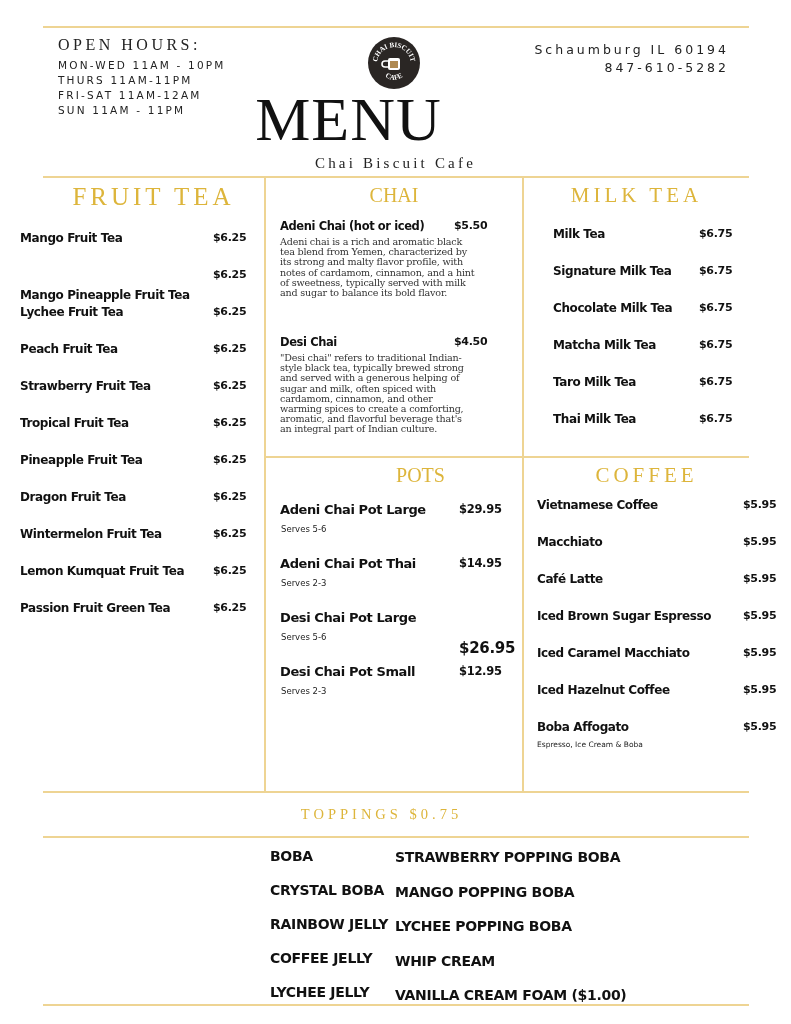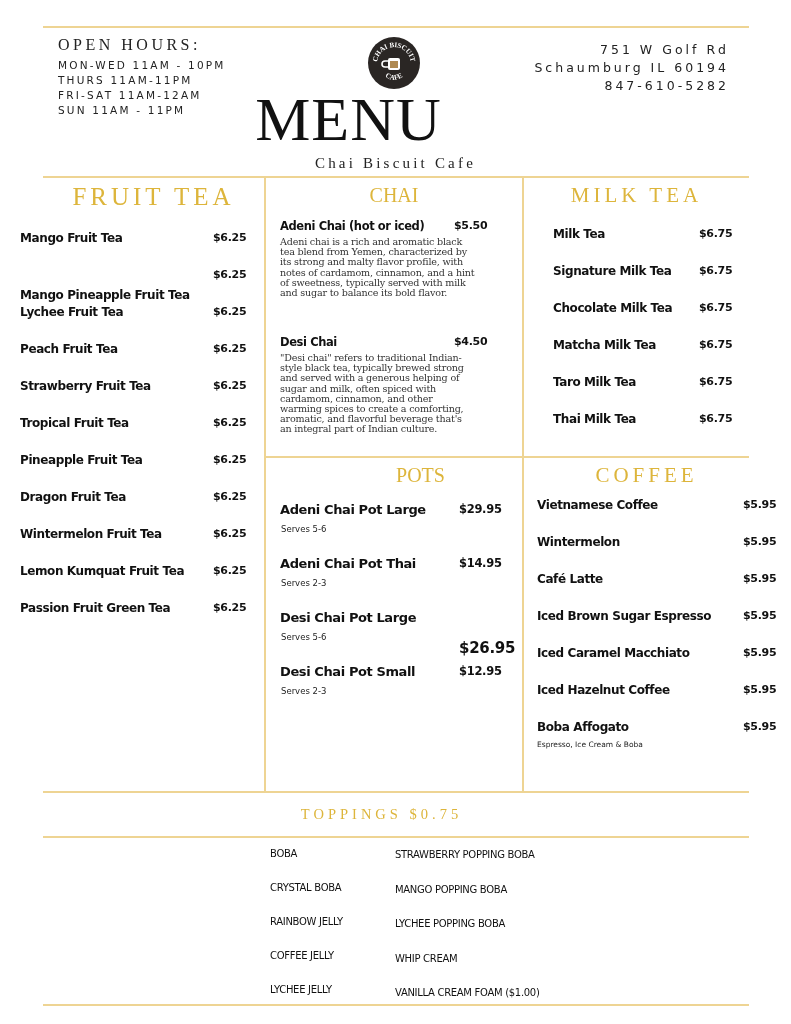--- a/index.html
+++ b/index.html
@@ -21,21 +21,21 @@
 
   .menu-title { position: absolute; left: 0; width: 697px; text-align: center; top: 84px; font-family: "Liberation Serif", serif; font-size: 62px; letter-spacing: 1px; color: #111; line-height: 70px; }
   .menu-sub { position: absolute; left: 0; width: 791px; text-align: center; top: 155px; font-family: "Liberation Serif", serif; font-size: 15px; letter-spacing: 3.2px; color: #222; }
 
   .sec-title { position: absolute; font-family: "Liberation Serif", serif; color: #DDB53B; text-align: center; }
 
   .item { position: absolute; font-family: "DejaVu Sans", sans-serif; font-weight: bold; font-size: 12px; color: #111; letter-spacing: -0.4px; white-space: nowrap; }
   .price { position: absolute; font-family: "DejaVu Sans", sans-serif; font-weight: bold; font-size: 11px; color: #111; letter-spacing: -0.3px; white-space: nowrap; }
   .desc { position: absolute; font-family: "DejaVu Serif", serif; font-size: 9.6px; line-height: 10.2px; color: #333; width: 195px; letter-spacing: -0.2px; }
   .note { position: absolute; font-family: "DejaVu Sans", sans-serif; font-size: 8.5px; color: #222; white-space: nowrap; }
-  .top-item { position: absolute; font-family: "DejaVu Sans", sans-serif; font-weight: normal; font-size: 10px; color: #111; letter-spacing: -0.3px; white-space: nowrap; }
+  .top-item { position: absolute; font-family: "DejaVu Sans", sans-serif; font-weight: bold; font-size: 14px; color: #111; letter-spacing: -0.3px; white-space: nowrap; }
 </style>
 </head>
 <body>
 
 <div class="hline" style="left:43px; width:706px; top:26px;"></div>
 <div class="hline" style="left:43px; width:706px; top:176px;"></div>
 <div class="vline" style="left:264px; top:176px; height:617px;"></div>
 <div class="vline" style="left:522px; top:176px; height:617px;"></div>
 <div class="hline" style="left:264px; width:485px; top:456px;"></div>
 <div class="hline" style="left:43px; width:706px; top:791px;"></div>
@@ -61,21 +61,20 @@
     <rect x="20" y="21" width="12" height="12" rx="2" fill="#fff"></rect>
     <rect x="22" y="24" width="8" height="7" fill="#b08a52"></rect>
     <path d="M20,24 h-3 a3,3 0 0,0 0,6 h3" stroke="#fff" stroke-width="1.6" fill="none"></path>
   </svg>
 </div>
 
 <div class="menu-title">MENU</div>
 <div class="menu-sub">Chai Biscuit Cafe</div>
 
 <div class="address">
-  <div>751 W Golf Rd</div>
   <div>Schaumburg IL 60194</div>
   <div>847-610-5282</div>
 </div>
 
 <div class="sec-title" style="left:43px; width:221px; top:183px; font-size:25px; letter-spacing:4px;">FRUIT TEA</div>
 <div id="fruit-list">
     <div class="item" style="left:20px; top:231px;">Mango Fruit Tea</div>
     <div class="price" style="left:213px; top:231px;">$6.25</div>
     <div class="item" style="left:20px; top:268px;margin-top:20px;">Mango Pineapple Fruit Tea</div>
     <div class="price" style="left:213px; top:268px;">$6.25</div>
@@ -136,21 +135,21 @@
     <div class="item" style="left:553px; top:375px;">Taro Milk Tea</div>
     <div class="price" style="left:699px; top:375px;">$6.75</div>
     <div class="item" style="left:553px; top:412px;">Thai Milk Tea</div>
     <div class="price" style="left:699px; top:412px;">$6.75</div>
   </div>
 
 <div class="sec-title" style="left:524px; width:245px; top:463px; font-size:21px; letter-spacing:4px;">COFFEE</div>
 <div id="coffee-list">
     <div class="item" style="left:537px; top:498px;">Vietnamese Coffee</div>
     <div class="price" style="left:743px; top:498px;">$5.95</div>
-    <div class="item" style="left:537px; top:535px;">Wintermelon</div>
+    <div class="item" style="left:537px; top:535px;">Macchiato</div>
     <div class="price" style="left:743px; top:535px;">$5.95</div>
     <div class="item" style="left:537px; top:572px;">Café Latte</div>
     <div class="price" style="left:743px; top:572px;">$5.95</div>
     <div class="item" style="left:537px; top:609px;">Iced Brown Sugar Espresso</div>
     <div class="price" style="left:743px; top:609px;">$5.95</div>
     <div class="item" style="left:537px; top:646px;">Iced Caramel Macchiato</div>
     <div class="price" style="left:743px; top:646px;">$5.95</div>
     <div class="item" style="left:537px; top:683px;">Iced Hazelnut Coffee</div>
     <div class="price" style="left:743px; top:683px;">$5.95</div>
     <div class="item" style="left:537px; top:720px;">Boba Affogato</div>

